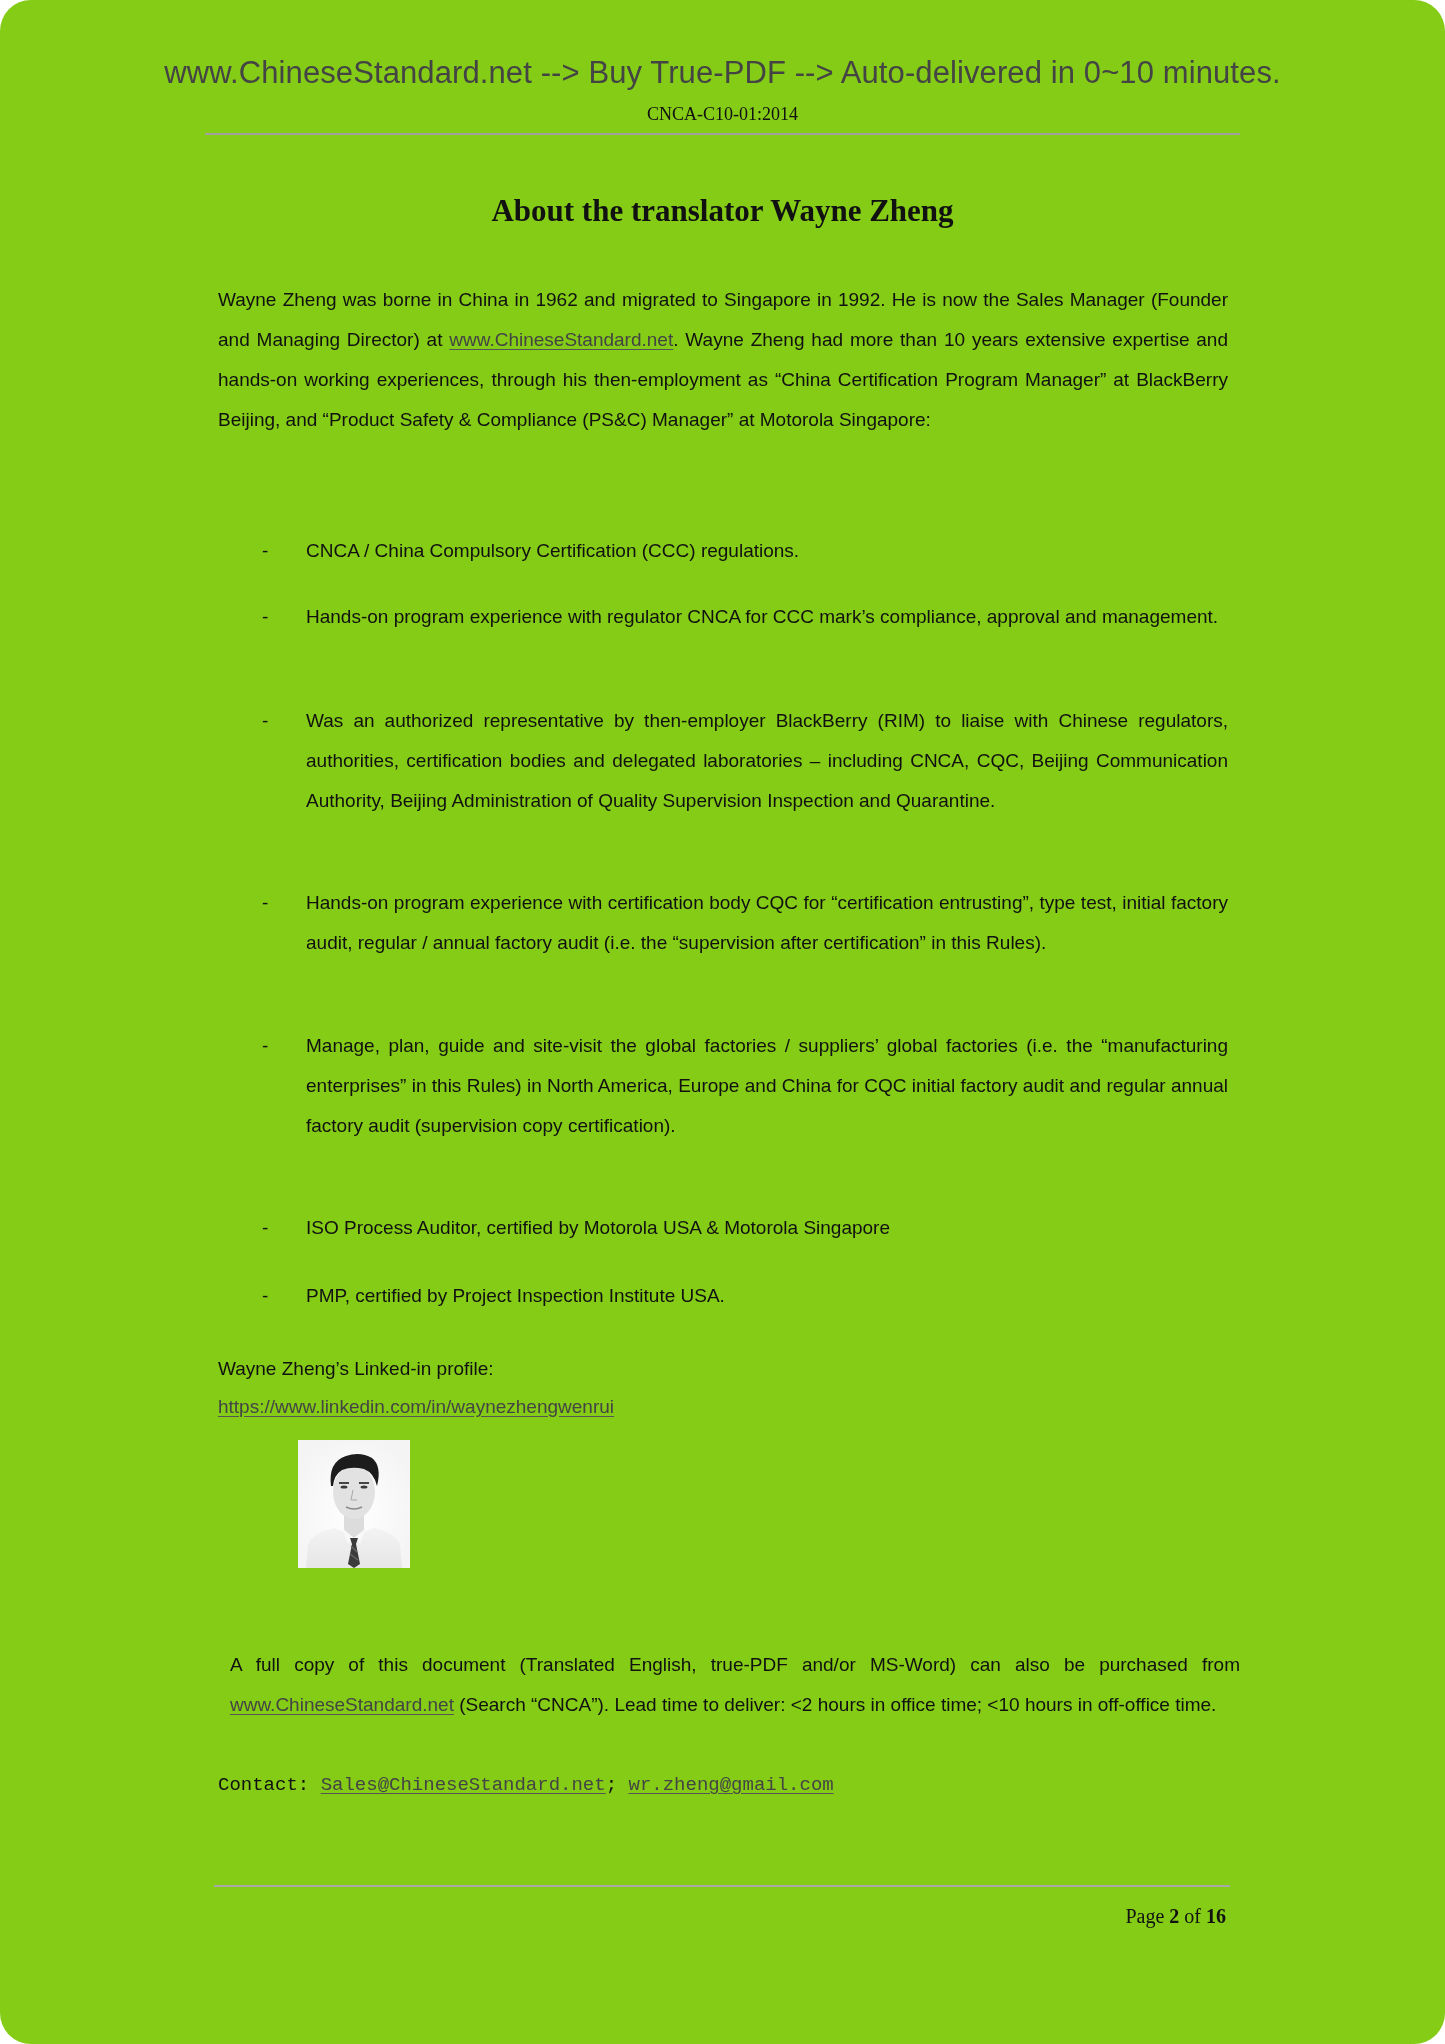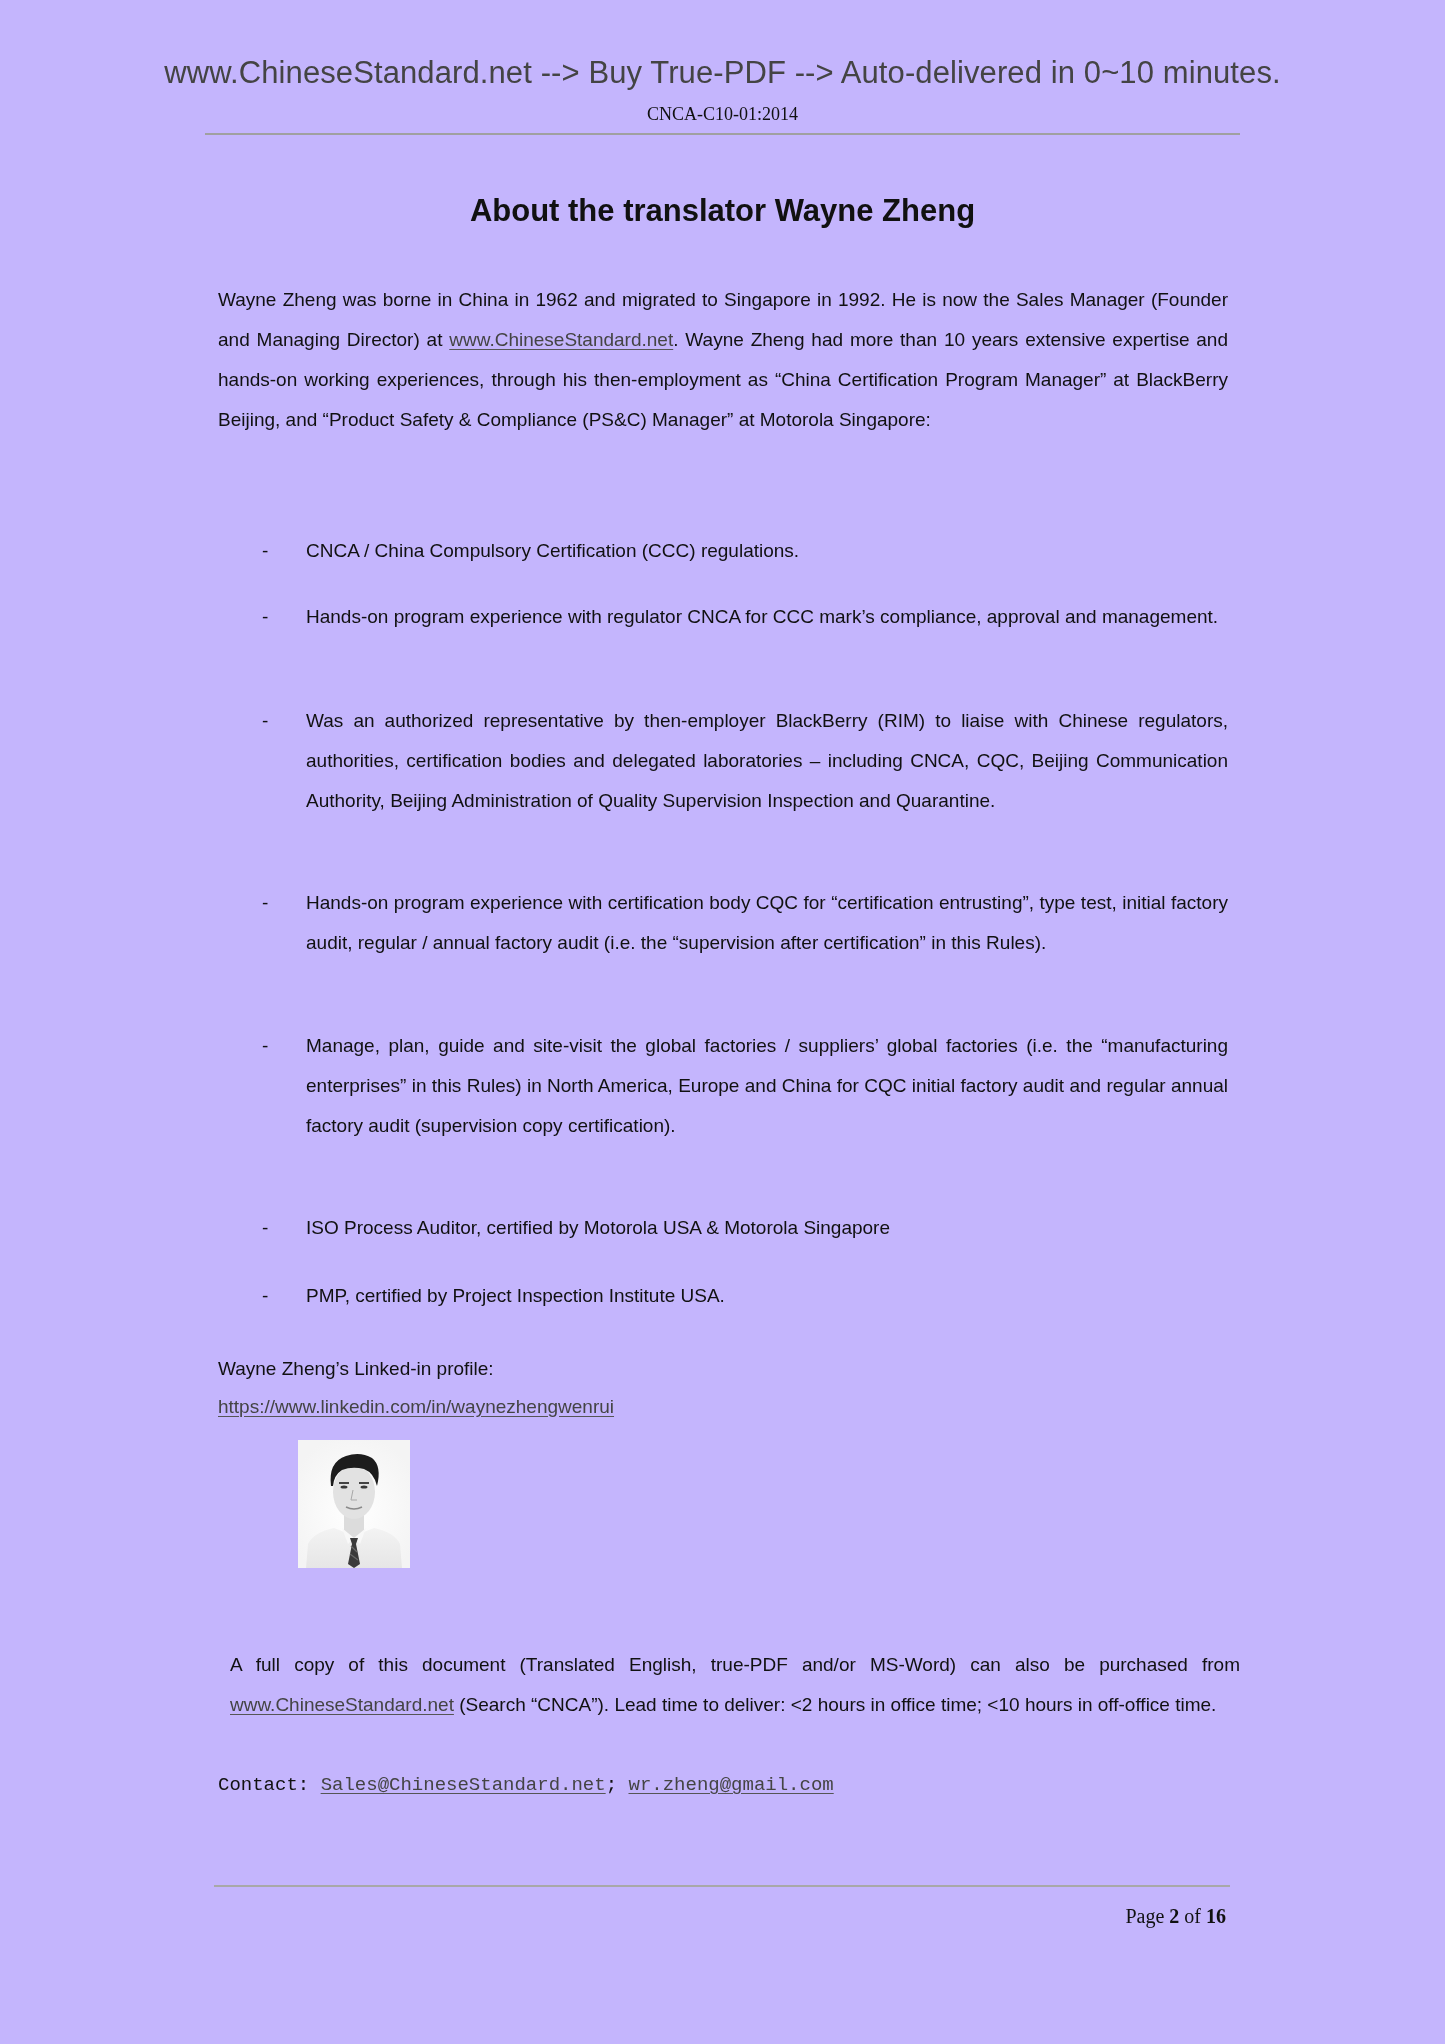--- a/index.html
+++ b/index.html
@@ -1,26 +1,26 @@
 <!DOCTYPE html>
 <html><head>
   <meta charset="utf-8">
   <style>
     html, body { margin: 0; padding: 0; background: #ffffff; }
     body { width: 1445px; height: 2044px; position: relative; overflow: hidden; color: #111; }
-    .page { position: absolute; left: 0; top: 0; width: 1445px; height: 2044px; background: #c4b5fd; }
+    .page { position: absolute; left: 0; top: 0; width: 1445px; height: 2044px; background: #84cc16; border-radius: 31px; }
 
     .banner { position: absolute; top: 55px; left: 0; width: 1445px; text-align: center;
       font-family: "Liberation Sans", sans-serif; font-size: 31px; color: #444; letter-spacing: 0.1px; }
     .std-code { position: absolute; top: 104px; left: 0; width: 1445px; text-align: center;
       font-family: "Liberation Serif", serif; font-size: 18px; color: #111; }
     .rule-top { position: absolute; top: 133px; left: 205px; width: 1035px; height: 2px; background: #a0a0a0; }
 
     .title { position: absolute; top: 193px; left: 0; width: 1445px; text-align: center;
-      font-family: Liberation Sans, sans-serif; font-weight: bold; font-size: 31px; color: #111; }
+      font-family: Liberation Serif, serif; font-weight: bold; font-size: 31px; color: #111; }
 
     .body-text { font-family: "Liberation Sans", sans-serif; font-size: 19px; line-height: 40px; color: #111; }
     .justify { text-align: justify; text-align-last: left; }
 
     .intro { position: absolute; top: 280px; left: 218px; width: 1010px; }
 
     .bullets { position: absolute; left: 218px; width: 1010px; margin: 0; padding: 0; list-style: none; }
     .bullet { position: absolute; left: 0; width: 1010px; display: block; }
     .bullet .dash { position: absolute; left: 44px; top: 0; }
     .bullet .btext { position: absolute; left: 88px; width: 922px; display: block; }

